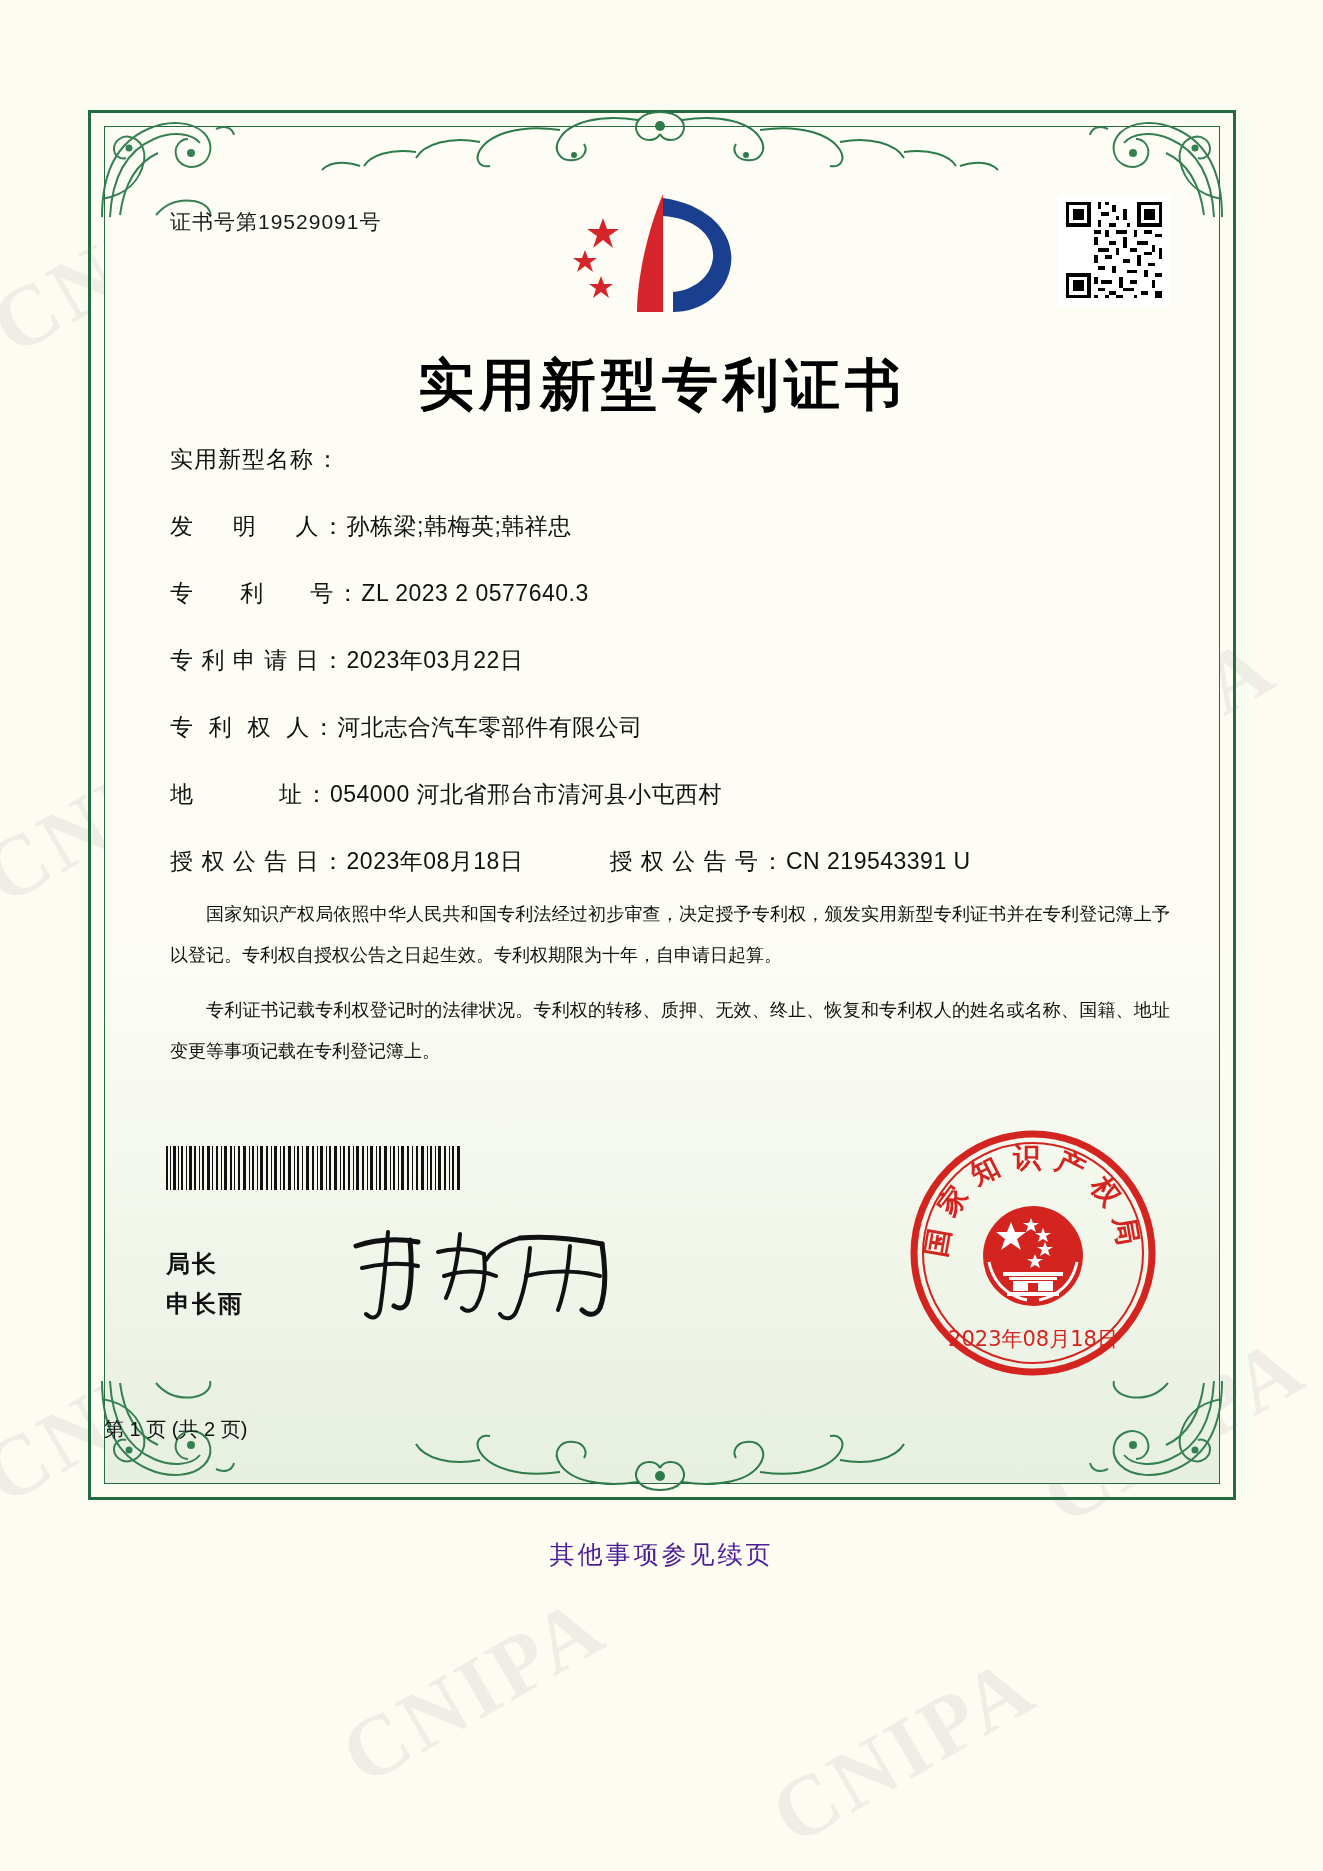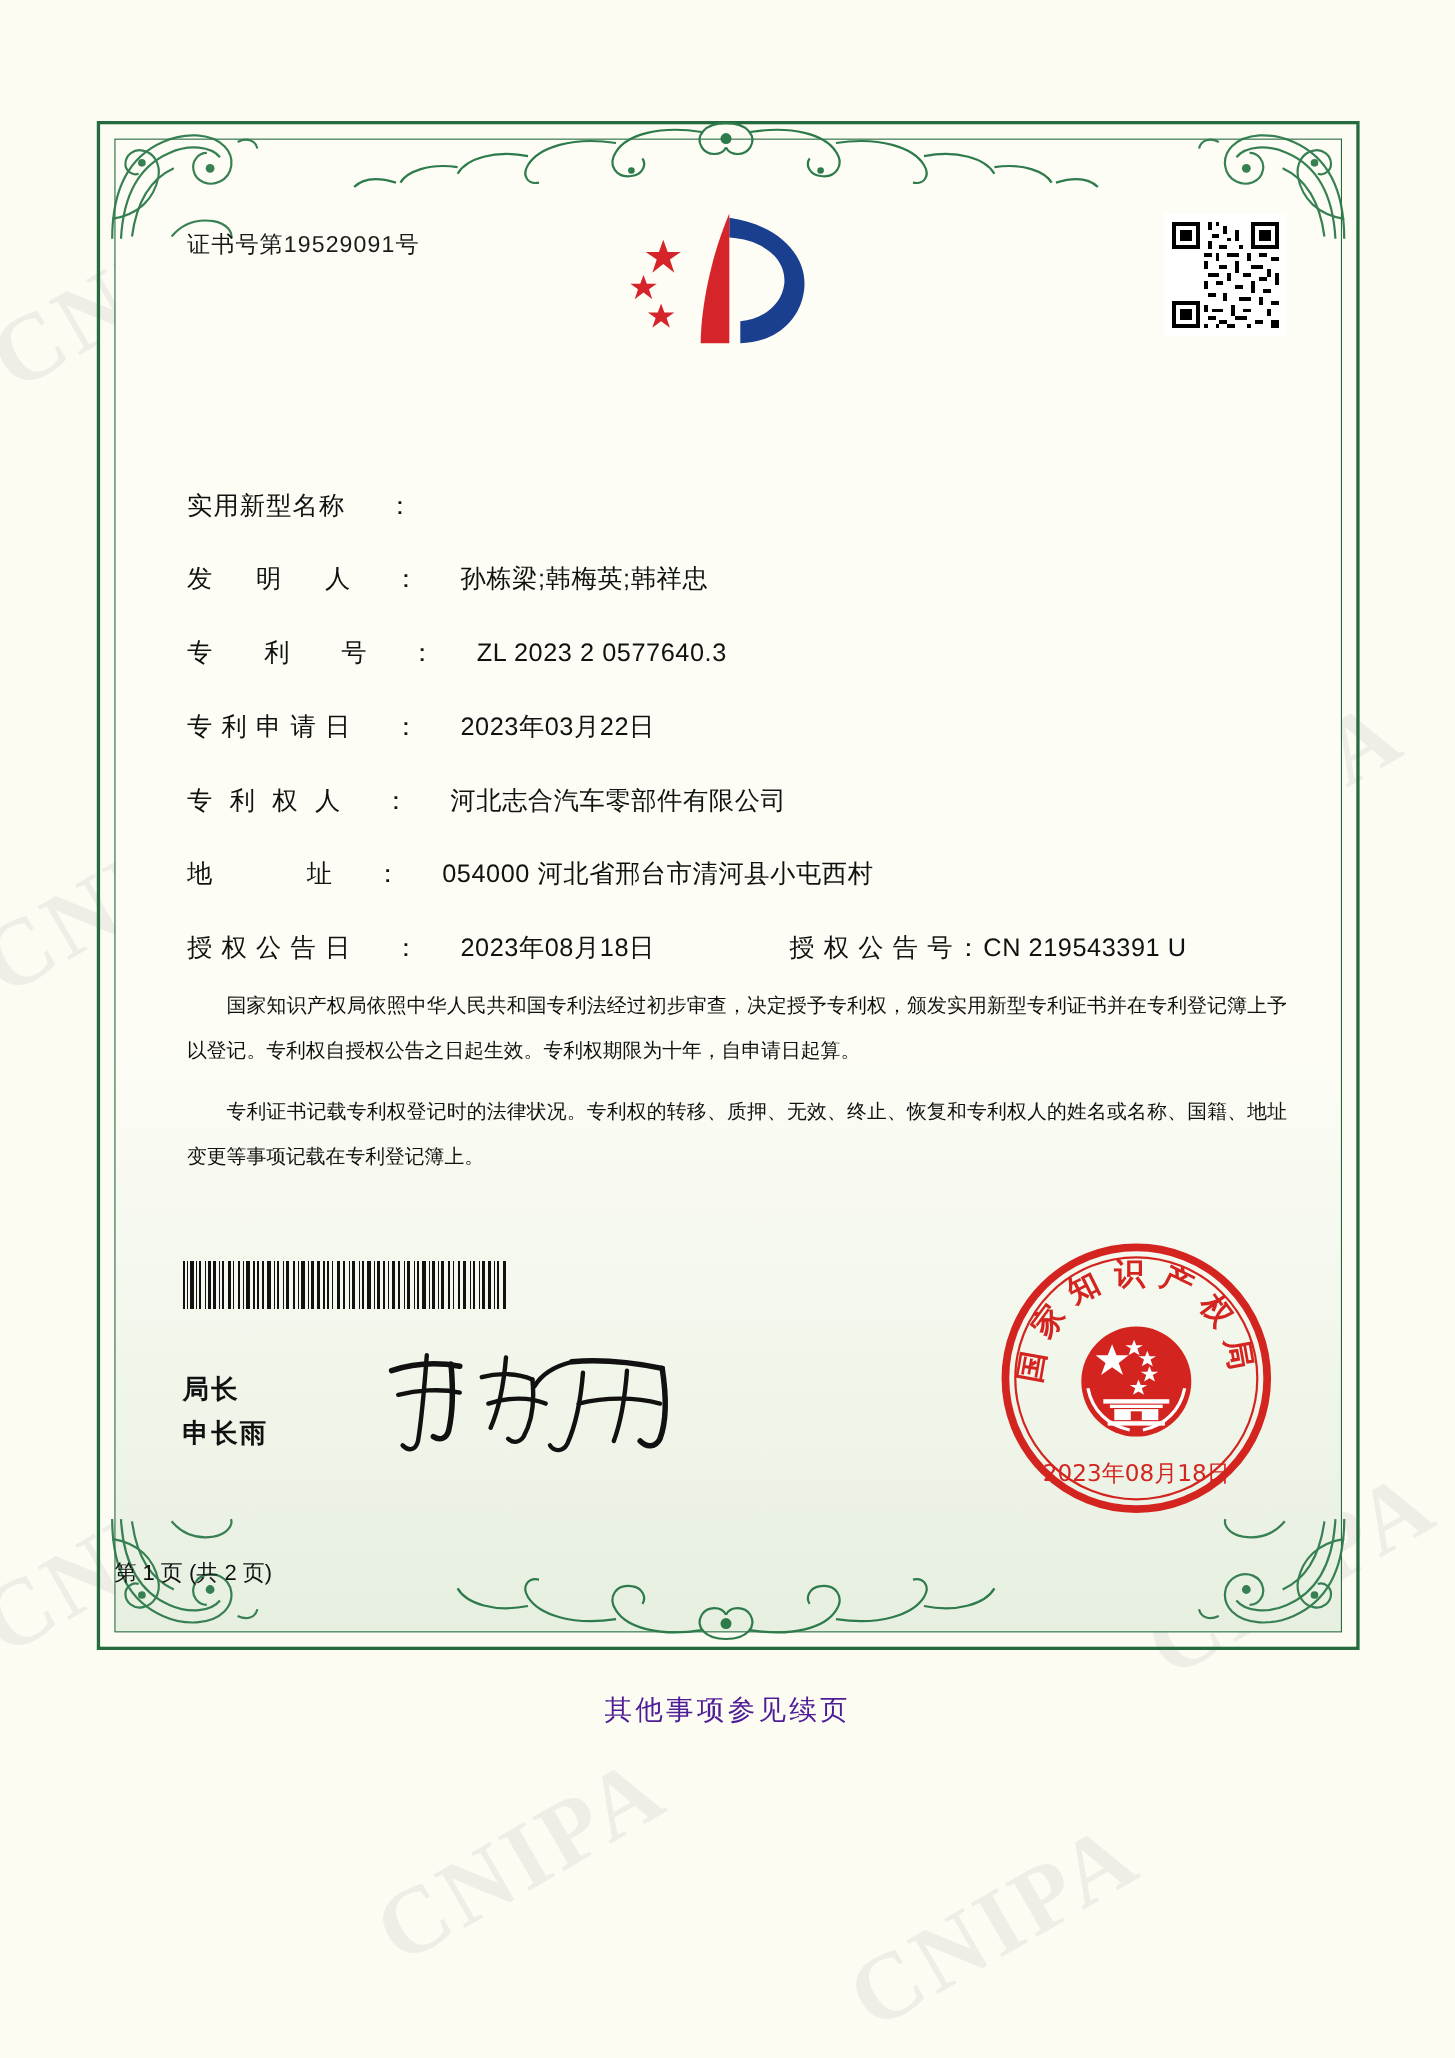--- a/index.html
+++ b/index.html
@@ -156,21 +156,20 @@
     top: 318px;
     width: 1000px;
   }
   .field-row {
     display: flex;
     align-items: baseline;
     margin-bottom: 36px;
     font-size: 23px;
     color: #111;
     font-family: "Liberation Sans", sans-serif;
-    gap: 36px;
   }
   .f-label {
     white-space: pre;
     letter-spacing: 1px;
   }
   .f-sep { padding: 0 2px; }
   .f-value {
     letter-spacing: .5px;
   }
   .field-row.two-col .second {
@@ -443,20 +442,21 @@
             <rect x="22" y="26" width="2" height="1"></rect>
           <rect x="26" y="26" width="2" height="2"></rect>
           <rect x="9" y="27" width="1" height="1"></rect>
             <rect x="12" y="27" width="1" height="1"></rect>
           <rect x="15" y="27" width="2" height="1"></rect>
             <rect x="20" y="27" width="1" height="1"></rect>
         </g>
       </svg>
     </div>
 
+    <div class="title">实用新型专利证书</div>
 
     <div class="fields">
 
       <div class="field-row">
         <span class="f-label">实用新型名称</span>
         <span class="f-sep">：</span>
       </div>
 
       <div class="field-row">
         <span class="f-label">发　  明　  人</span>

